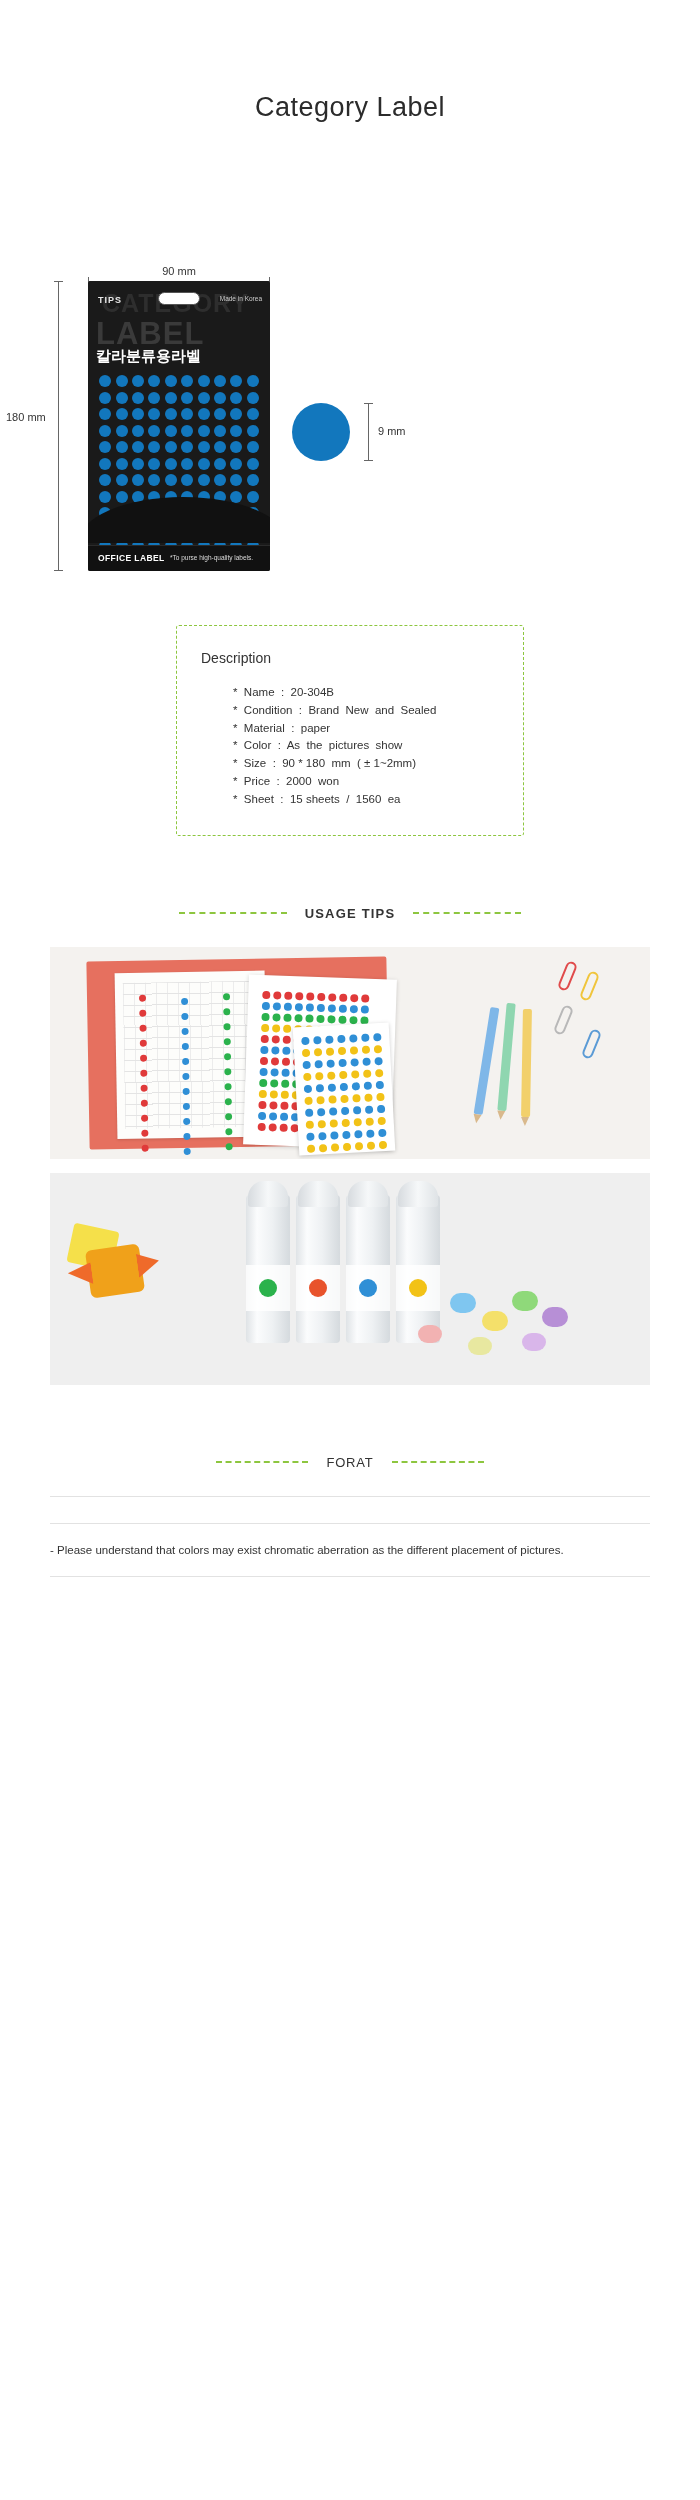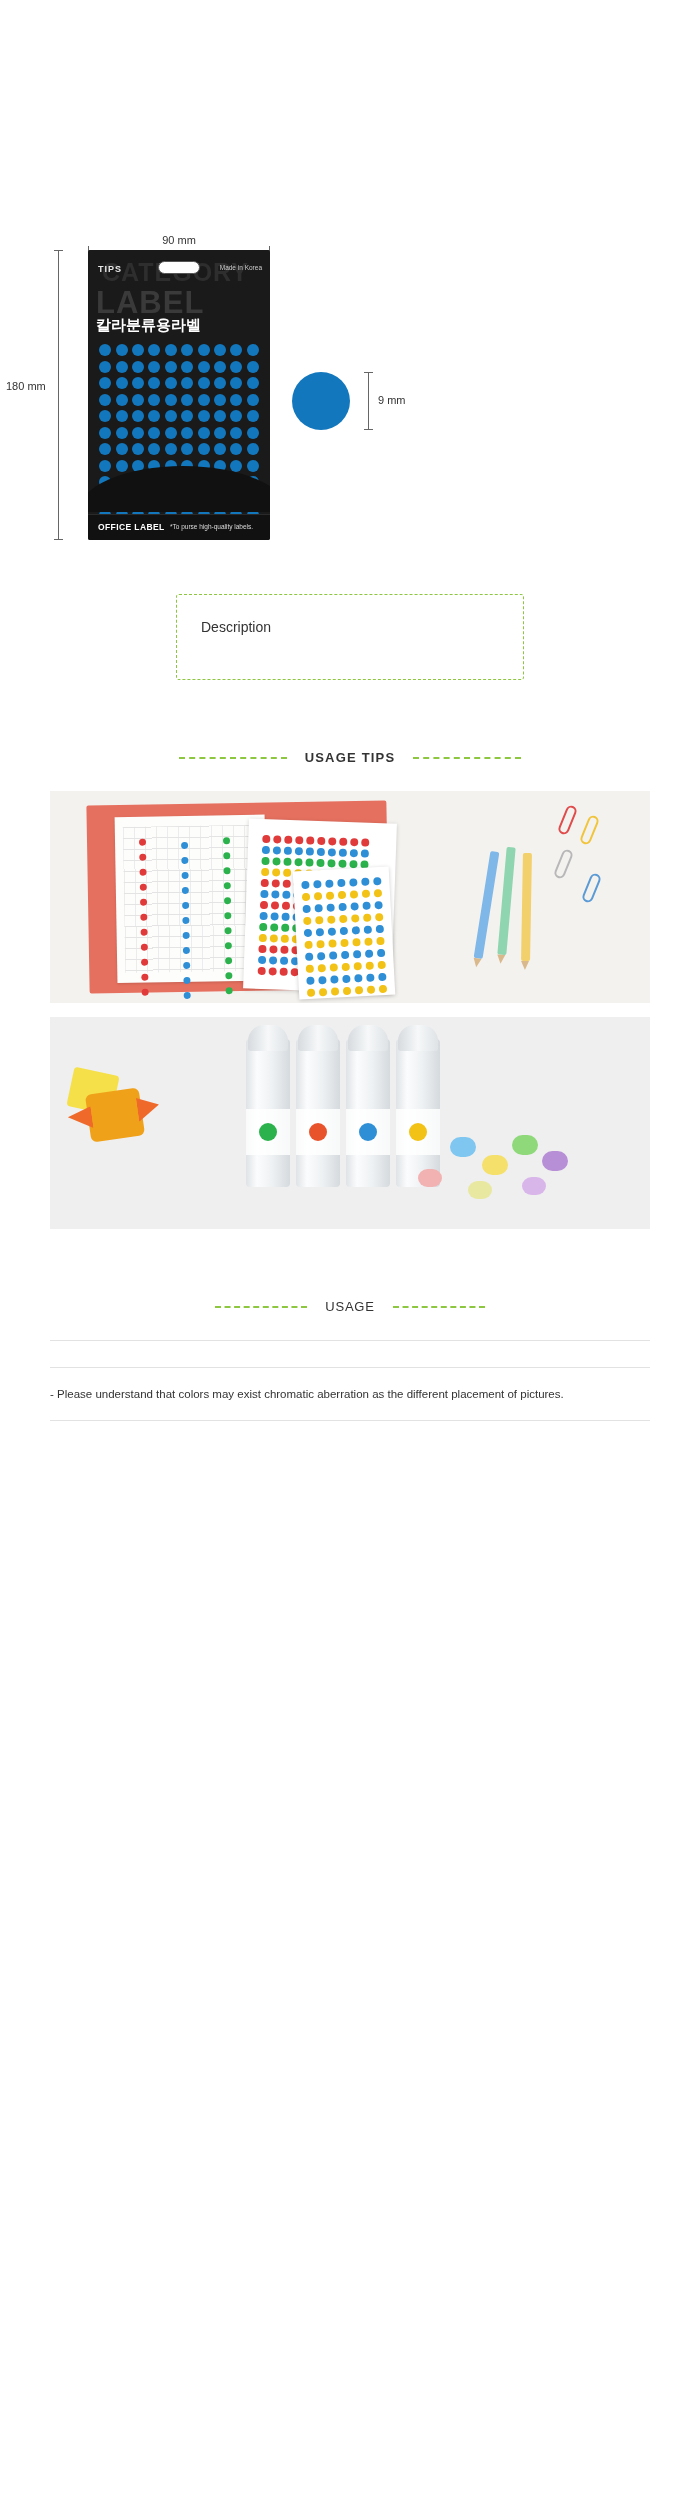--- a/index.html
+++ b/index.html
@@ -467,20 +467,21 @@
     border-top: 1px solid #e2e2e2;
     height: 0;
   }
 </style>
 </head>
 <body>
 
 <div class="page">
 
   <div class="header">
+    <h1 class="cat-title">Category Label</h1>
   </div>
 
   <div class="diagram">
 
     <div class="dim-top">
       <span class="dim-label">90 mm</span>
       <div class="dim-line"></div>
     </div>
 
     <div class="dim-left"></div>
@@ -624,20 +625,29 @@
     </div>
 
     <div class="sample-dot"></div>
     <div class="dim-dot"></div>
     <div class="dim-dot-label">9 mm</div>
   </div>
 
   <div class="desc-wrap">
     <div class="desc-box">
       <h3 class="desc-title">Description</h3>
+      <ul class="desc-list" id="desc-list">
+          <li>*  Name  :  20-304B</li>
+          <li>*  Condition  :  Brand  New  and  Sealed</li>
+          <li>*  Material  :  paper</li>
+          <li>*  Color  :  As  the  pictures  show</li>
+          <li>*  Size  :  90 * 180  mm  ( ± 1~2mm)</li>
+          <li>*  Price  :  2000  won</li>
+          <li>*  Sheet  :  15 sheets  /  1560  ea</li>
+        </ul>
     </div>
   </div>
 
   <div class="divider">
     <span class="dash"></span>
     <span class="sec-title">USAGE TIPS</span>
     <span class="dash"></span>
   </div>
 
   <div class="photo p1">
@@ -929,21 +939,21 @@
     <div class="candy oval" style="left:432px; top:138px; width:26px; height:20px; background:#f4e06a;"></div>
     <div class="candy oval" style="left:462px; top:118px; width:26px; height:20px; background:#8fd97a;"></div>
     <div class="candy oval" style="left:492px; top:134px; width:26px; height:20px; background:#b78fd6;"></div>
     <div class="candy oval" style="left:368px; top:152px; width:24px; height:18px; background:#f2b2b2;"></div>
     <div class="candy oval" style="left:418px; top:164px; width:24px; height:18px; background:#e8e8a0;"></div>
     <div class="candy oval" style="left:472px; top:160px; width:24px; height:18px; background:#d9b6ea;"></div>
   </div>
 
   <div class="divider">
     <span class="dash short"></span>
-    <span class="sec-title light">USAGE</span>
+    <span class="sec-title light">FORAT</span>
     <span class="dash short"></span>
   </div>
 
   <div class="hr-light" style="margin-top:26px;"></div>
   <div class="notice">
     <div class="hr-light" style="width:100%; margin:0 0 16px 0;"></div>
     <p>- Please understand that colors may exist chromatic aberration as the different placement of pictures.</p>
     <div class="hr-light" style="width:100%; margin:0;"></div>
   </div>
 

